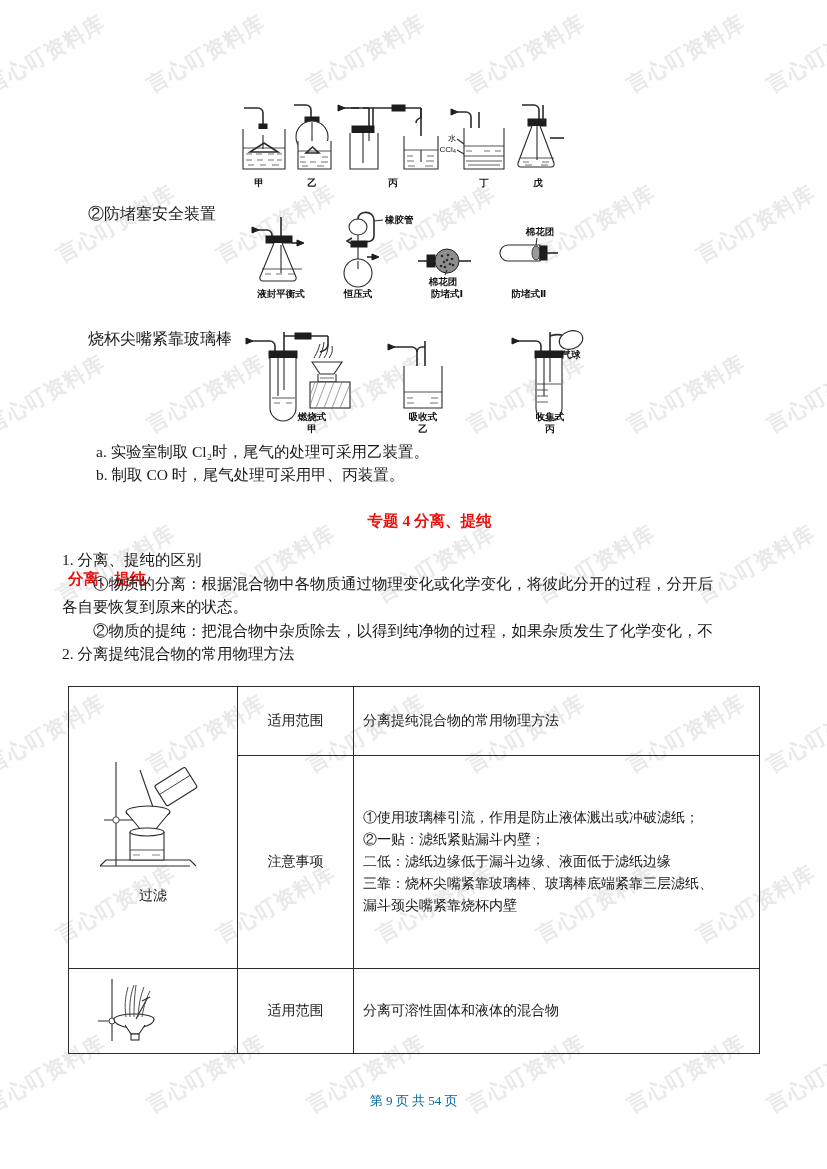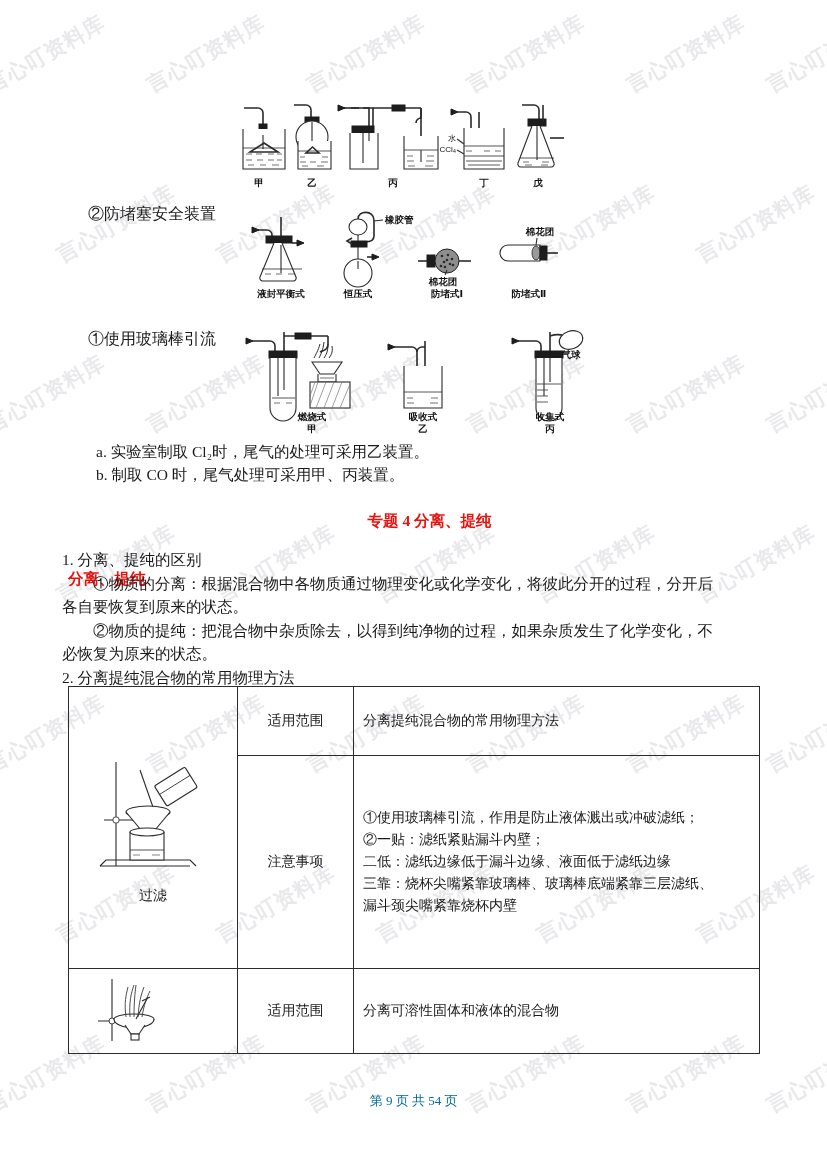--- a/index.html
+++ b/index.html
@@ -331,21 +331,21 @@
         <ellipse cx="296" cy="48" rx="4" ry="7" fill="#9a9a9a" stroke="#222" stroke-width="0.8"></ellipse>
         <rect class="fillblk" x="300" y="41" width="7" height="14"></rect>
         <path class="ln2" d="M307 48 h11"></path>
         <text class="cap" x="300" y="30" text-anchor="middle">棉花团</text>
         <path class="ln" d="M297 33 l-1 7"></path>
         <text class="cap" x="289" y="92" text-anchor="middle">防堵式Ⅱ</text>
       </g>
     </svg>
   </div>
 
-  <div class="seclabel" style="left:88px; top:306px;">①使用玻璃棒引流</div>
+  <div class="seclabel" style="left:88px; top:306px;">烧杯尖嘴紧靠玻璃棒</div>
 
   <div style="position:absolute; left:240px; top:322px;">
     <svg width="350" height="112" viewBox="0 0 350 112">
 
       <g>
         <path class="fillblk" d="M6 16 l7 3 l-7 3 z"></path>
         <path class="ln2" d="M10 19 h20 a5 5 0 0 1 5 5 v8"></path>
         <path class="ln2" d="M44 10 v22"></path>
         <path class="ln2" d="M44 14 h44"></path>
         <rect class="fillblk" x="55" y="11" width="16" height="6"></rect>
@@ -430,21 +430,20 @@
 
   <div class="para red" style="left:16px; width:827px; top:509px; text-align:center;">专题 4 分离、提纯</div>
 
   <div class="para red" style="left:68px; top:523px;margin-top:44px;">分离、提纯</div>
 
   <div class="bodyblock" style="top:548px;">
     <p>1. 分离、提纯的区别</p>
     <p class="indent">①物质的分离：根据混合物中各物质通过物理变化或化学变化，将彼此分开的过程，分开后</p>
     <p>各自要恢复到原来的状态。</p>
     <p class="indent">②物质的提纯：把混合物中杂质除去，以得到纯净物的过程，如果杂质发生了化学变化，不</p>
-    <p>必恢复为原来的状态。</p>
     <p>2. 分离提纯混合物的常用物理方法</p>
   </div>
 
   <table id="method-table">
     <tbody>
         <tr>
       <td class="c-pic" rowspan="2">
         <svg width="140" height="136" viewBox="0 0 140 136">
 
           <line class="ln" x1="38" y1="14" x2="38" y2="118"></line>

